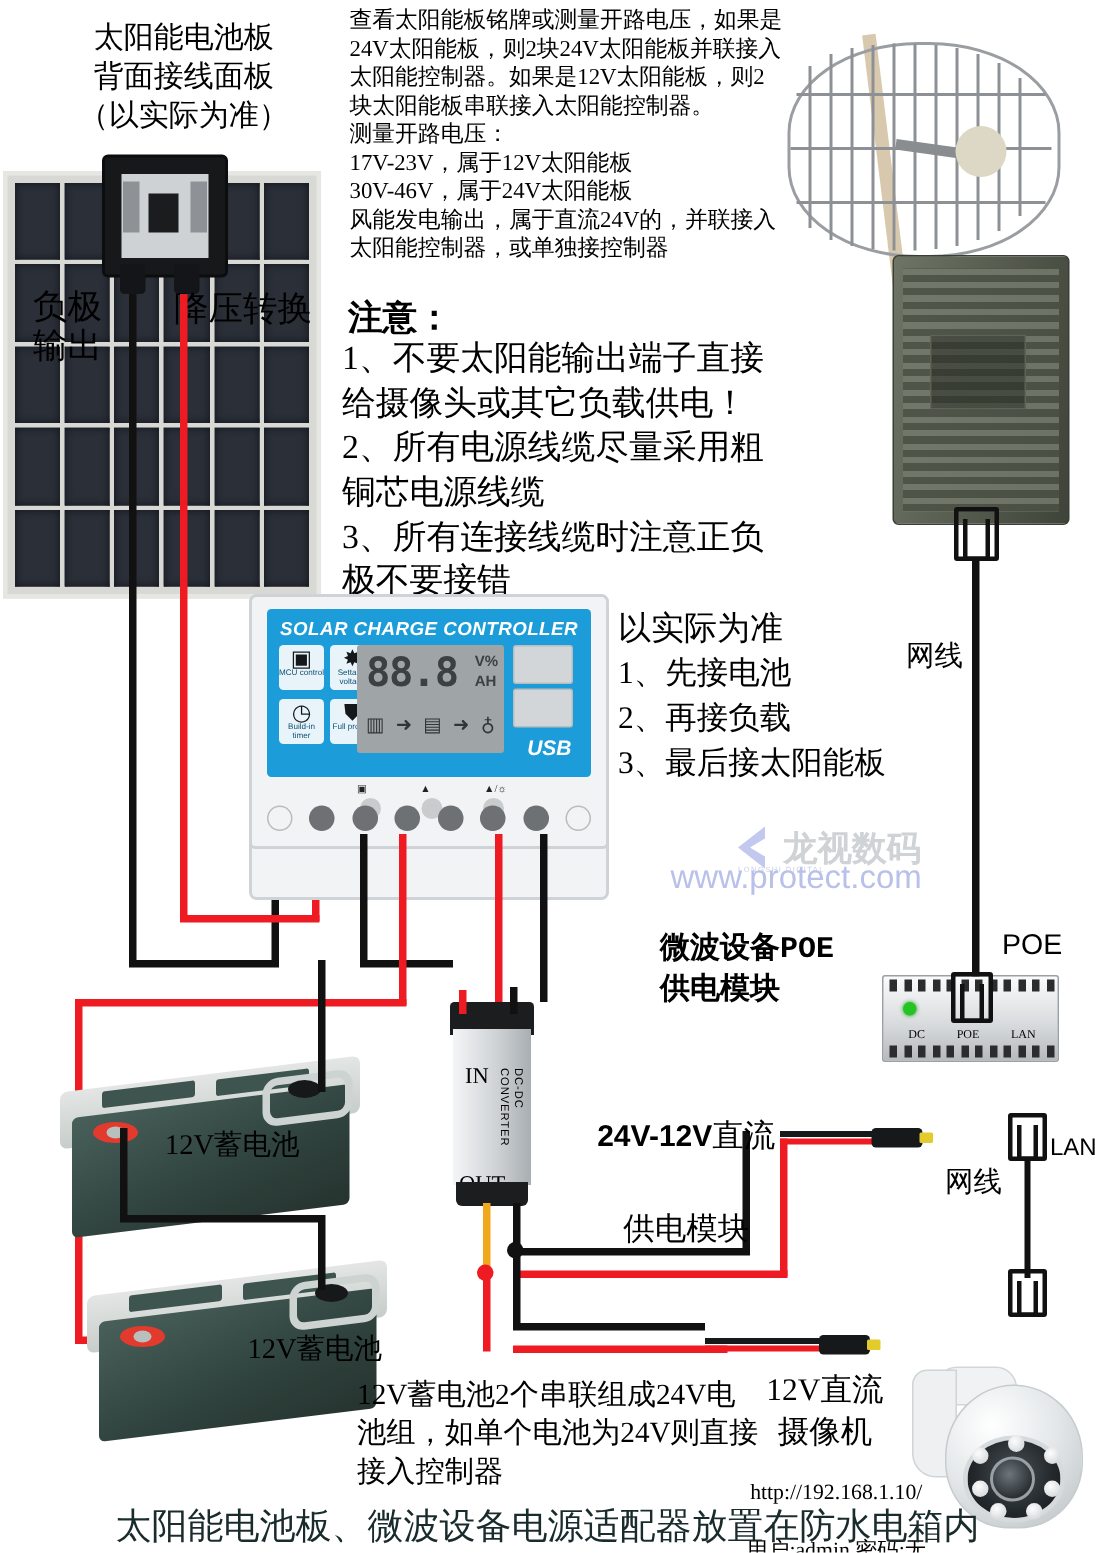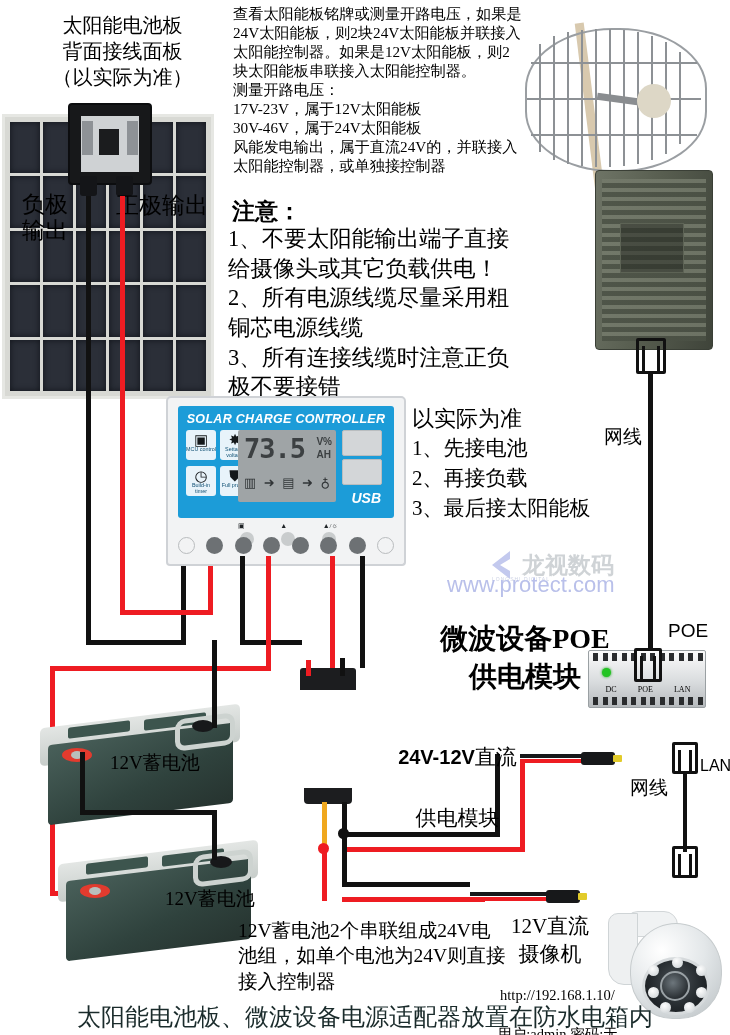--- a/index.html
+++ b/index.html
@@ -8,21 +8,21 @@
   .abs{position:absolute;}
   .txt{white-space:pre-line;line-height:1.18;}
 
   
   #panel-title{left:20px;top:12px;width:205px;text-align:center;font-size:20px;line-height:1.30;}
   #spec-note{left:233px;top:4px;width:290px;font-size:15.2px;line-height:1.25;}
   #warn-title{left:232px;top:196px;font-size:23px;font-weight:bold;}
   #warn-body{left:228px;top:224px;width:300px;font-size:22.5px;line-height:1.32;}
   #ctrl-title{left:412px;top:404px;font-size:22px;}
   #ctrl-steps{left:412px;top:434px;font-size:21px;line-height:1.42;}
-  #poe-label{left:440px;top:620px;width:170px;text-align:center;font-size:28px;line-height:1.35;font-weight:bold;}
+  #poe-label{left:440px;top:620px;width:170px;text-align:left;font-size:20px;line-height:1.35;font-weight:bold;font-family:Liberation Mono, monospace;}
   #dcdc-label{left:375px;top:712px;width:165px;text-align:center;font-size:21px;line-height:1.45;}
   #dcdc-label b{font-weight:bold;font-family:"Liberation Sans",sans-serif;font-size:20px;}
   #batt-note{left:238px;top:918px;width:270px;font-size:19.5px;line-height:1.30;}
   #cam-label{left:490px;top:912px;width:120px;text-align:center;font-size:21px;line-height:1.35;}
   #cam-url{left:470px;top:966px;width:175px;text-align:center;font-size:14.5px;line-height:1.35;}
   #footer{left:0;top:1001px;width:730px;text-align:center;font-size:24px;color:#1a2b2b;}
   #lbl-neg{left:22px;top:192px;font-size:23px;line-height:1.12;}
   #lbl-pos{left:116px;top:192px;font-size:23px;}
   #lbl-batt1{left:110px;top:750px;font-size:19px;}
   #lbl-batt2{left:165px;top:886px;font-size:19px;}
@@ -45,21 +45,21 @@
   #jbox{left:68px;top:103px;width:80px;height:78px;background:#17181a;border-radius:4px;
         border:2px solid #0c0d0f;}
   #jbox .inner{position:absolute;left:11px;top:11px;right:11px;bottom:11px;
         background:#cfd2d4;}
   #jbox .chip{position:absolute;left:29px;top:24px;width:20px;height:26px;background:#1b1c1e;}
   #jbox .clampL{position:absolute;left:12px;top:16px;width:11px;height:34px;background:#8e9296;}
   #jbox .clampR{position:absolute;right:12px;top:16px;width:11px;height:34px;background:#8e9296;}
   .jb-gl{position:absolute;width:17px;height:20px;background:#141518;border-radius:3px;top:176px;}
 
   
-  #ctrl{left:166px;top:396px;width:240px;height:168px;background:#f2f3f4;
+  #ctrl{left:166px;top:396px;width:240px;height:204px;background:#f2f3f4;
         border:2px solid #cfd2d6;border-radius:5px;box-sizing:border-box;padding-left:34px;}
   #ctrl .face{position:absolute;left:10px;top:8px;right:10px;height:112px;
         background:#1c9cd8;border-radius:3px;}
   #ctrl .brand{position:absolute;top:6px;left:0;width:100%;text-align:center;
         color:#fff;font-family:"Liberation Sans",sans-serif;font-style:italic;
         font-weight:bold;font-size:12.5px;letter-spacing:.3px;}
   #ctrl .lcd{position:absolute;left:60px;top:24px;width:98px;height:72px;background:#9fa4a6;
         border-radius:2px;}
   #ctrl .digits{position:absolute;left:6px;top:3px;font-family:"DejaVu Sans Mono",monospace;
         font-weight:bold;font-size:27px;color:#3c4042;letter-spacing:-1px;}
@@ -222,21 +222,21 @@
   <div class="inner"></div>
     <div class="clampL"></div>
     <div class="clampR"></div>
     <div class="chip"></div>
 </div>
 <div class="abs jb-gl" style="left:80px;"></div>
 <div class="abs jb-gl" style="left:116px;"></div>
 
 <div class="abs txt" id="lbl-neg">负极
 输出</div>
-<div class="abs txt" id="lbl-pos">正极输出</div>
+<div class="abs txt" id="lbl-pos">降压转换</div>
 
 <div class="w" style="left:86px;top:196px;width:5px;height:448px;"></div>
 <div class="w" style="left:86px;top:640px;width:100px;height:5px;"></div>
 <div class="w" style="left:181px;top:556px;width:5px;height:88px;"></div>
 <div class="wr" style="left:120px;top:196px;width:5px;height:418px;"></div>
 <div class="wr" style="left:120px;top:610px;width:93px;height:5px;"></div>
 <div class="wr" style="left:208px;top:556px;width:5px;height:58px;"></div>
 
 <div class="abs txt" id="spec-note">查看太阳能板铭牌或测量开路电压，如果是24V太阳能板，则2块24V太阳能板并联接入太阳能控制器。如果是12V太阳能板，则2块太阳能板串联接入太阳能控制器。
 测量开路电压：
@@ -296,21 +296,21 @@
     <div class="badge" style="left:8px;top:60px;">
       <span class="g">◷</span><span>Build-in
 timer</span>
     </div>
     <div class="badge" style="left:42px;top:60px;">
       <span class="g">⛊</span><span>Full
 protect</span>
     </div>
 
     <div class="lcd">
-      <div class="digits">73.5</div>
+      <div class="digits">88.8</div>
       <div class="vu">
         <div>V%</div>
           <div>AH</div>
       </div>
       <div class="flow">
         <span>▥</span>
           <span>➜</span>
         <span>▤</span>
           <span>➜</span>
         <span>♁</span>
@@ -434,20 +434,25 @@
     <div class="barrel"></div>
     <div class="tip"></div>
 </div>
 <div class="wr" style="left:520px;top:759px;width:5px;height:92px;"></div>
 <div class="w" style="left:495px;top:754px;width:5px;height:82px;"></div>
 <div class="w" style="left:342px;top:832px;width:158px;height:5px;"></div>
 <div class="wr" style="left:342px;top:847px;width:183px;height:5px;"></div>
 
 <div class="abs" id="dcdc">
   <div class="cap"></div>
+  <div class="body">
+    <span class="in">IN</span>
+    <span class="out">OUT</span>
+    <span class="vert">DC-DC  CONVERTER</span>
+  </div>
   <div class="foot"></div>
 </div>
 <div class="abs txt" id="dcdc-label">
   <b>24V-12V</b><span>直流</span>
   <br><span>供电模块</span>
 </div>
 
 <div class="wr" style="left:306px;top:660px;width:5px;height:16px;"></div>
 <div class="w" style="left:340px;top:658px;width:5px;height:18px;"></div>
 <div class="wy" style="left:322px;top:802px;width:5px;height:48px;"></div>

